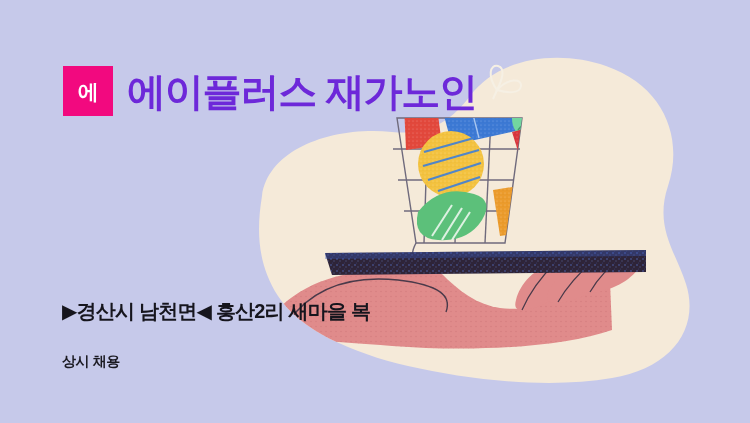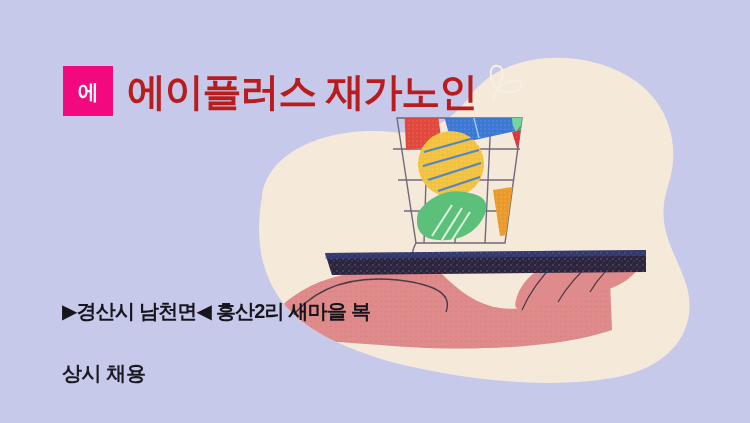--- a/index.html
+++ b/index.html
@@ -50,21 +50,21 @@
     flex: 0 0 auto;
   }
   #brand-badge-label {
     color: #ffffff;
     font-size: 21px;
     font-weight: 700;
     line-height: 1;
     letter-spacing: -0.5px;
   }
   #main-title {
-    color: #b91c1c;
+    color: #6d28d9;
     font-size: 39px;
     font-weight: 700;
     line-height: 1;
     letter-spacing: -1.2px;
     white-space: nowrap;
   }
 
   #location-line {
     position: absolute;
     left: 62px;
@@ -72,23 +72,23 @@
     color: #16151d;
     font-size: 20px;
     font-weight: 700;
     line-height: 1.15;
     letter-spacing: -0.8px;
     white-space: nowrap;
   }
   #employment-type {
     position: absolute;
     left: 62px;
-    top: 361px;
+    top: 353px;
     color: #1b1a22;
-    font-size: 20px;
+    font-size: 14px;
     font-weight: 700;
     line-height: 1.2;
     letter-spacing: -0.4px;
     white-space: nowrap;
   }
 </style>
 </head>
 <body>
 
 <div id="banner">

